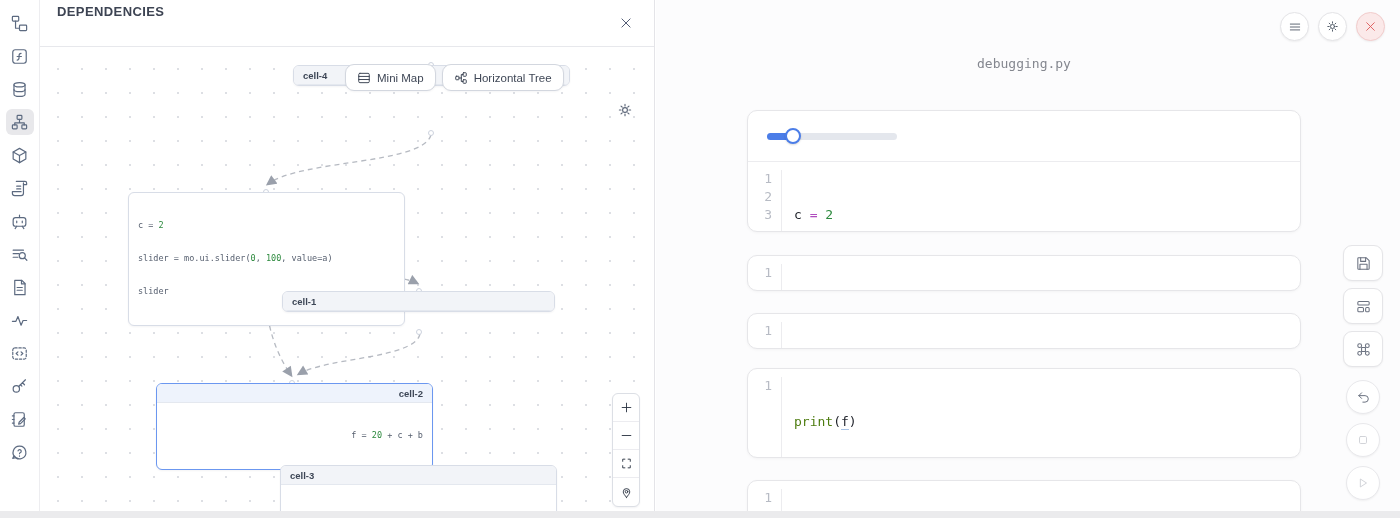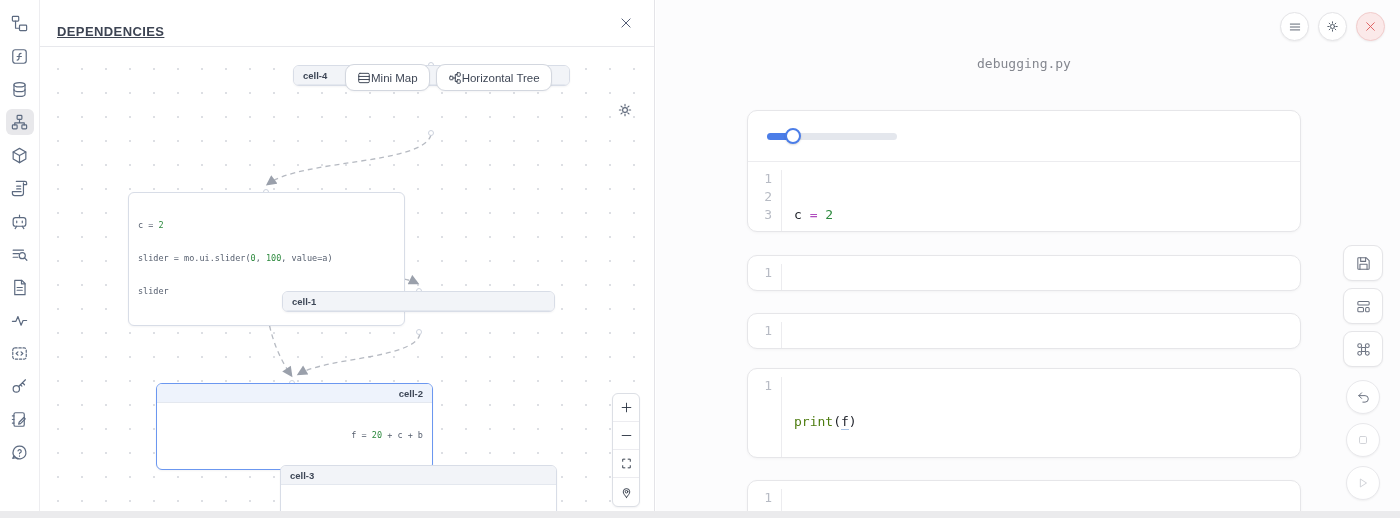--- a/index.html
+++ b/index.html
@@ -12,43 +12,43 @@
     padding-top:10px; gap:7px; z-index:5; }
   .rail-btn { width:28px; height:26px; display:flex; align-items:center; justify-content:center;
     border-radius:6px; cursor:pointer; }
   .rail-btn svg { stroke:#5c6a80; fill:none; stroke-width:1.5; stroke-linecap:round; stroke-linejoin:round; }
   .rail-btn.active { background:#e8e8eb; }
 
   
   #dep-panel { position:absolute; left:40px; top:0; width:615px; height:518px; background:#fff;
     border-right:1px solid #e4e4e8; }
   #dep-header { height:47px; border-bottom:1px solid #e7e8ec; position:relative; }
-  #dep-title { position:absolute; left:17px; top:24px; font-size:13px; font-weight:bold;
-    letter-spacing:.4px; color:#3d4453;text-decoration:underline; }
+  #dep-title { position:absolute; left:17px; top:4px; font-size:13px; font-weight:bold;
+    letter-spacing:.4px; color:#3d4453; }
   #dep-close { position:absolute; right:18px; top:13px; width:20px; height:20px; cursor:pointer;
     display:flex; align-items:center; justify-content:center; }
   #dep-close svg { stroke:#45506a; stroke-width:1.6; stroke-linecap:round; }
 
   #graph { position:absolute; left:0; top:47px; right:0; bottom:0;
     background-image:radial-gradient(circle, #dddfe4 1.1px, transparent 1.3px);
     background-size:24px 24px; background-position:6px 10px; overflow:hidden; }
   #edges { position:absolute; left:0; top:0; width:615px; height:471px; }
 
   .gnode { position:absolute; background:#fff; border:1px solid #d8dde7; border-radius:6px;
     box-shadow:0 1px 2px rgba(30,40,60,.05); overflow:hidden; }
   .gnode-header { background:#f2f4f8; border-bottom:1px solid #e4e8ef; padding:4px 9px 3px;
     font-size:9.5px; font-weight:bold; color:#3d4656; }
   .gnode-body { padding:5px 9px 6px; font-family:"DejaVu Sans Mono", monospace; font-size:8.5px;
     line-height:11px; color:#555e6e; white-space:pre; }
   .gnode.selected { border:1.5px solid #6b97f0;text-align:right; }
   .gnode.selected .gnode-header { background:#eef3fc; }
 
   
   #graph-toolbar { position:absolute; left:305px; top:17px; display:flex; gap:6px; }
-  .gt-btn { height:27px; display:flex; align-items:center; padding:0 11px;
+  .gt-btn { height:27px; display:flex; align-items:center; gap:6px; padding:0 11px;
     background:#fff; border:1px solid #d3d7df; border-radius:9px; font-size:11.5px; font-weight:500;
     color:#3f4756; cursor:pointer; box-shadow:0 1px 2px rgba(30,40,60,.05); white-space:nowrap; }
   .gt-btn svg { stroke:#3f4756; fill:none; stroke-width:1.7; stroke-linecap:round; stroke-linejoin:round; }
   .gt-btn.active { color:#4e85f0; border-color:#7da6f3; }
   .gt-btn.active svg { stroke:#4e85f0; }
 
   #graph-gear { position:absolute; left:576px; top:54px; width:18px; height:18px; cursor:pointer; }
   .gear-svg { stroke:#5b6577; fill:none; stroke-width:1.5; stroke-linecap:round; }
 
   

